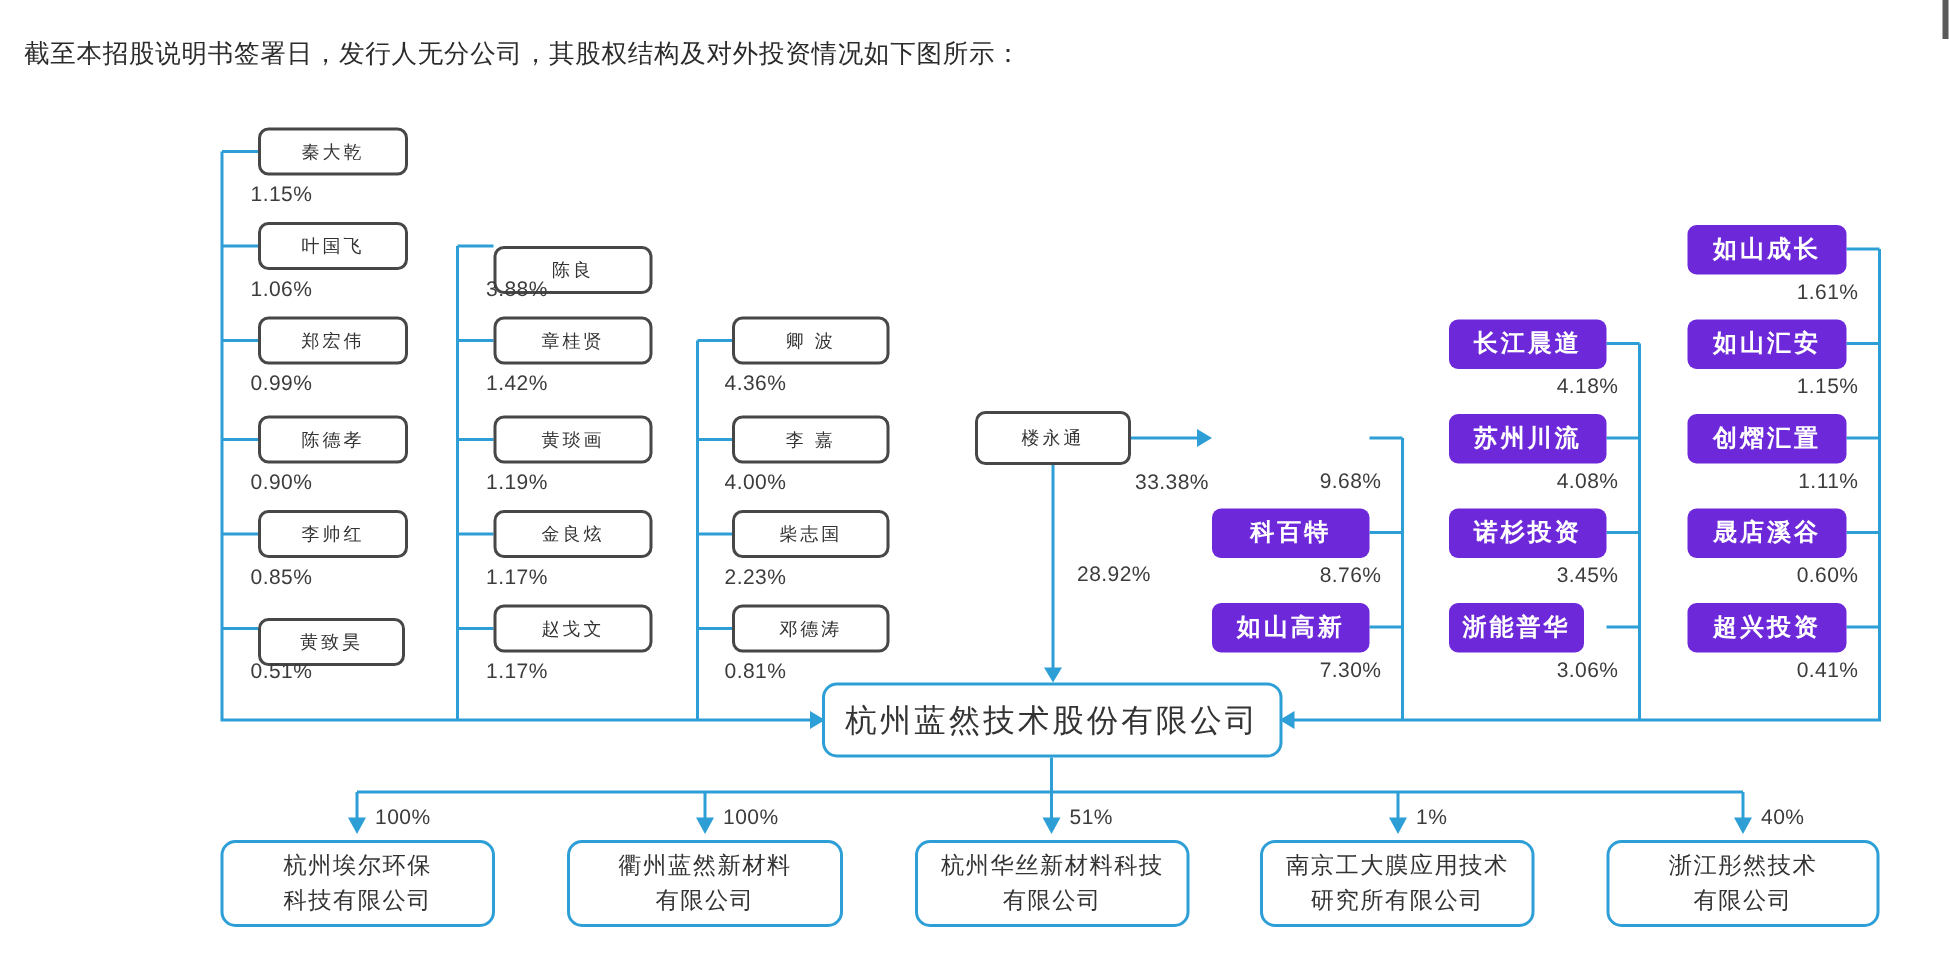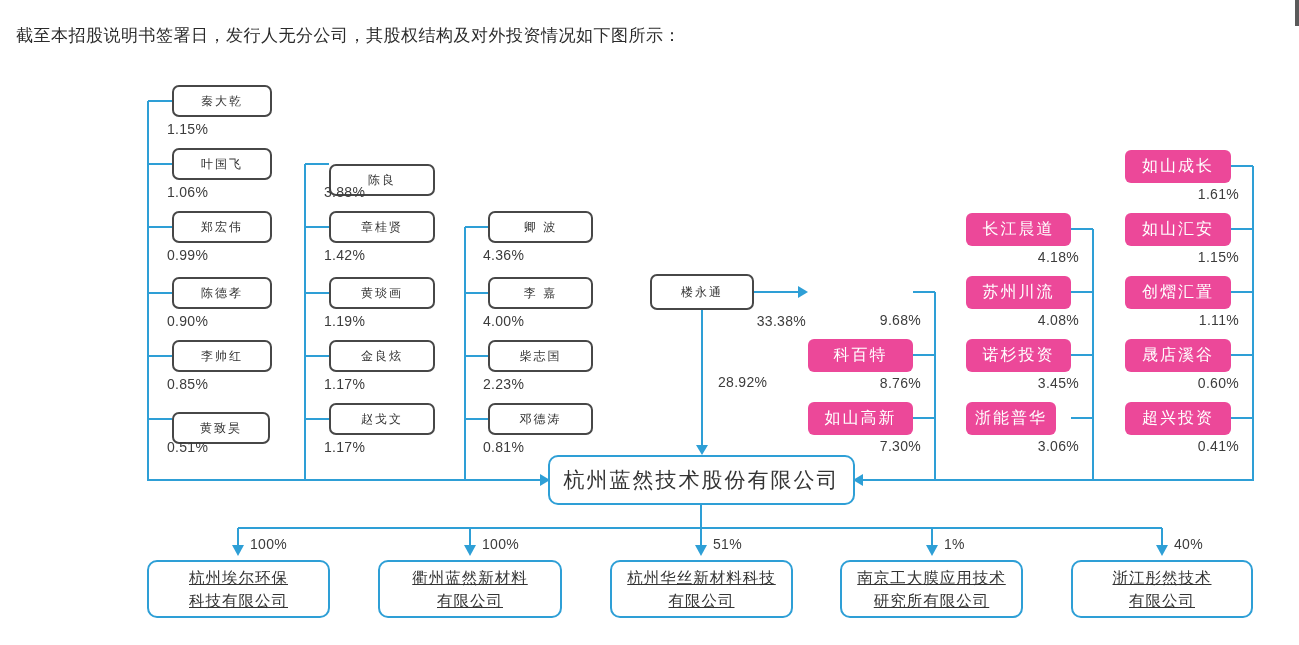--- a/index.html
+++ b/index.html
@@ -12,40 +12,40 @@
     position:absolute;left:16px;top:24px;font-size:17px;color:#2b2b2b;
     letter-spacing:0.5px;white-space:nowrap;
   }
   svg.lines{position:absolute;left:0;top:0;}
   .pbox{
     position:absolute;height:32px;background:#fff;border:2px solid #474747;
     border-radius:7px;display:flex;align-items:center;justify-content:center;
     font-size:12px;letter-spacing:2px;color:#333;box-sizing:border-box;z-index:2;
   }
   .bbox{
-    position:absolute;height:33px;background:#ec4899;border-radius:6px;
+    position:absolute;height:33px;background:#6d28d9;border-radius:6px;
     display:flex;align-items:center;justify-content:center;
-    font-size:16px;letter-spacing:2px;color:#fff;box-sizing:border-box;z-index:2;
+    font-size:16px;letter-spacing:2px;color:#fff;box-sizing:border-box;z-index:2;font-weight:bold;
   }
   .pct{
     position:absolute;font-size:14px;color:#3c3c3c;white-space:nowrap;z-index:3;
     letter-spacing:0.3px;
   }
   .pct.r{width:105px;text-align:right;}
   .company{
     position:absolute;left:548px;top:455px;width:307px;height:50px;
     background:#fff;border:2px solid #2E9FD6;border-radius:10px;
     display:flex;align-items:center;justify-content:center;
     font-size:21px;letter-spacing:2px;color:#333;box-sizing:border-box;z-index:2;
   }
   .sub{
     position:absolute;height:58px;top:560px;background:#fff;border:2px solid #2E9FD6;
     border-radius:10px;display:flex;flex-direction:column;align-items:center;
     justify-content:center;font-size:15.5px;line-height:1.5;letter-spacing:1px;
-    color:#333;box-sizing:border-box;text-align:center;z-index:2;text-decoration:underline;
+    color:#333;box-sizing:border-box;text-align:center;z-index:2;
   }
   .scroll-frag{position:absolute;right:0;top:0;width:4px;height:26px;background:#5a5a5a;}
 </style>
 </head>
 <body>
 
 <div class="stage">
 
   <div class="title">截至本招股说明书签署日，发行人无分公司，其股权结构及对外投资情况如下图所示：</div>
   <div class="scroll-frag"></div>

